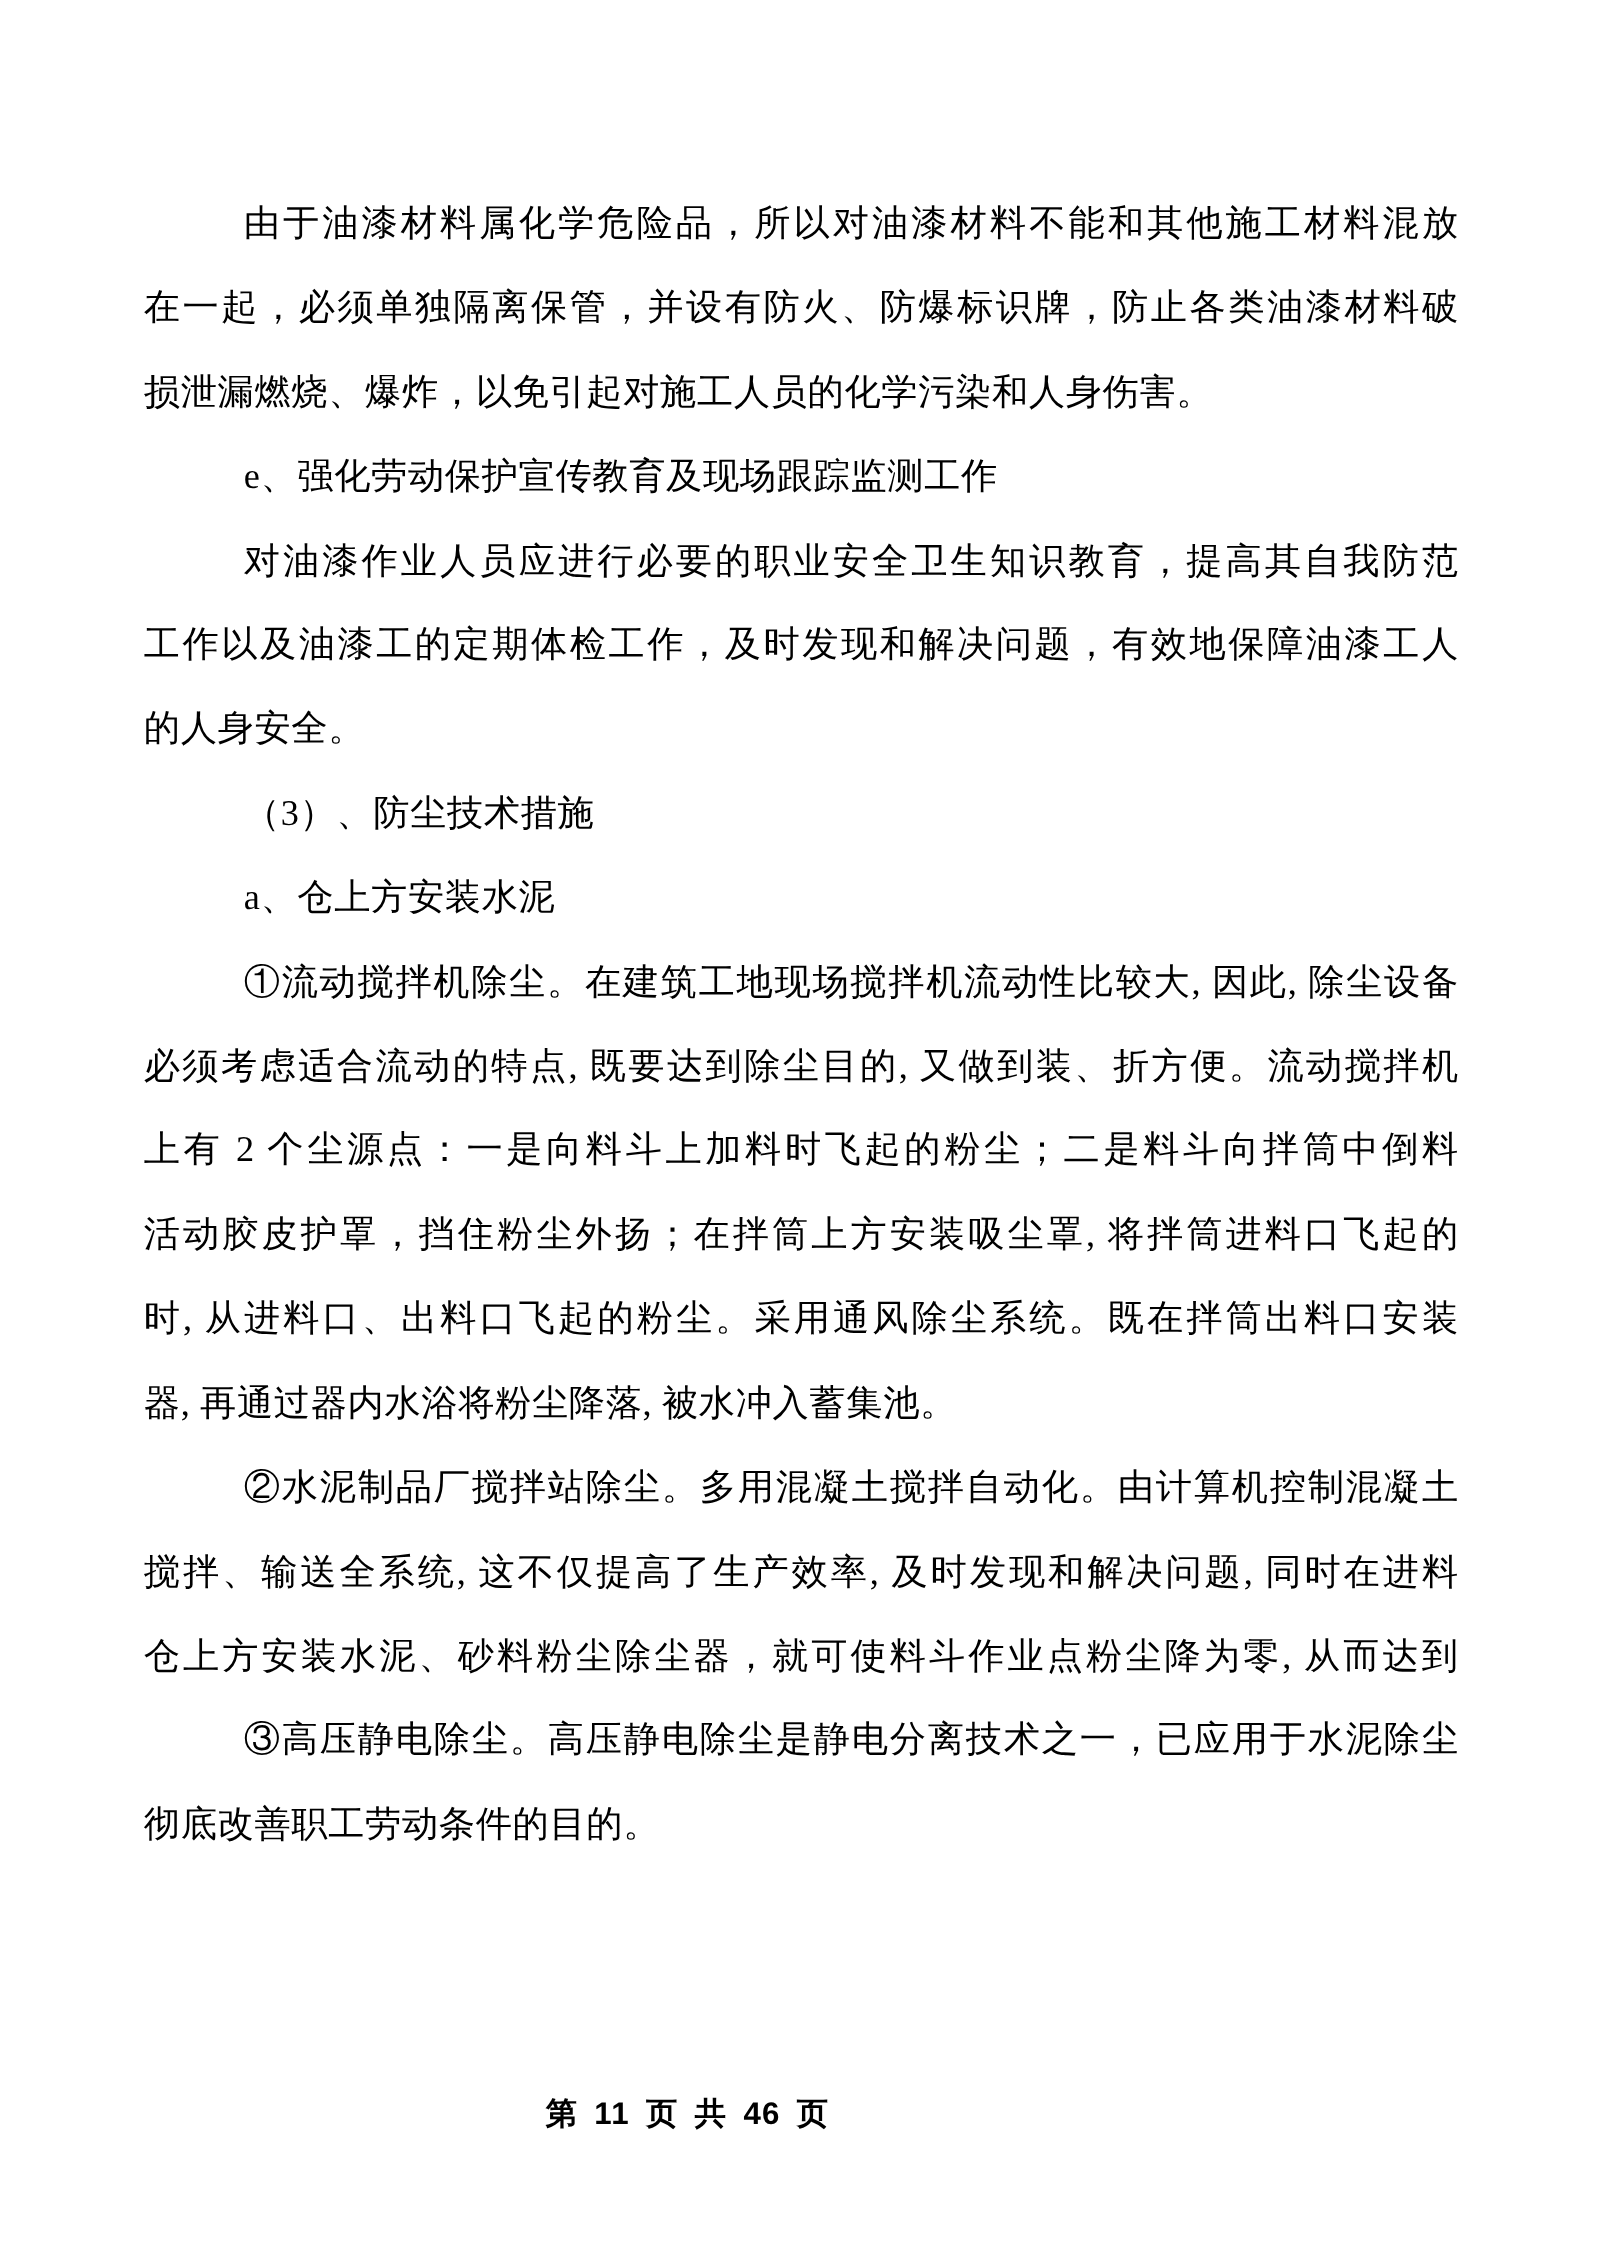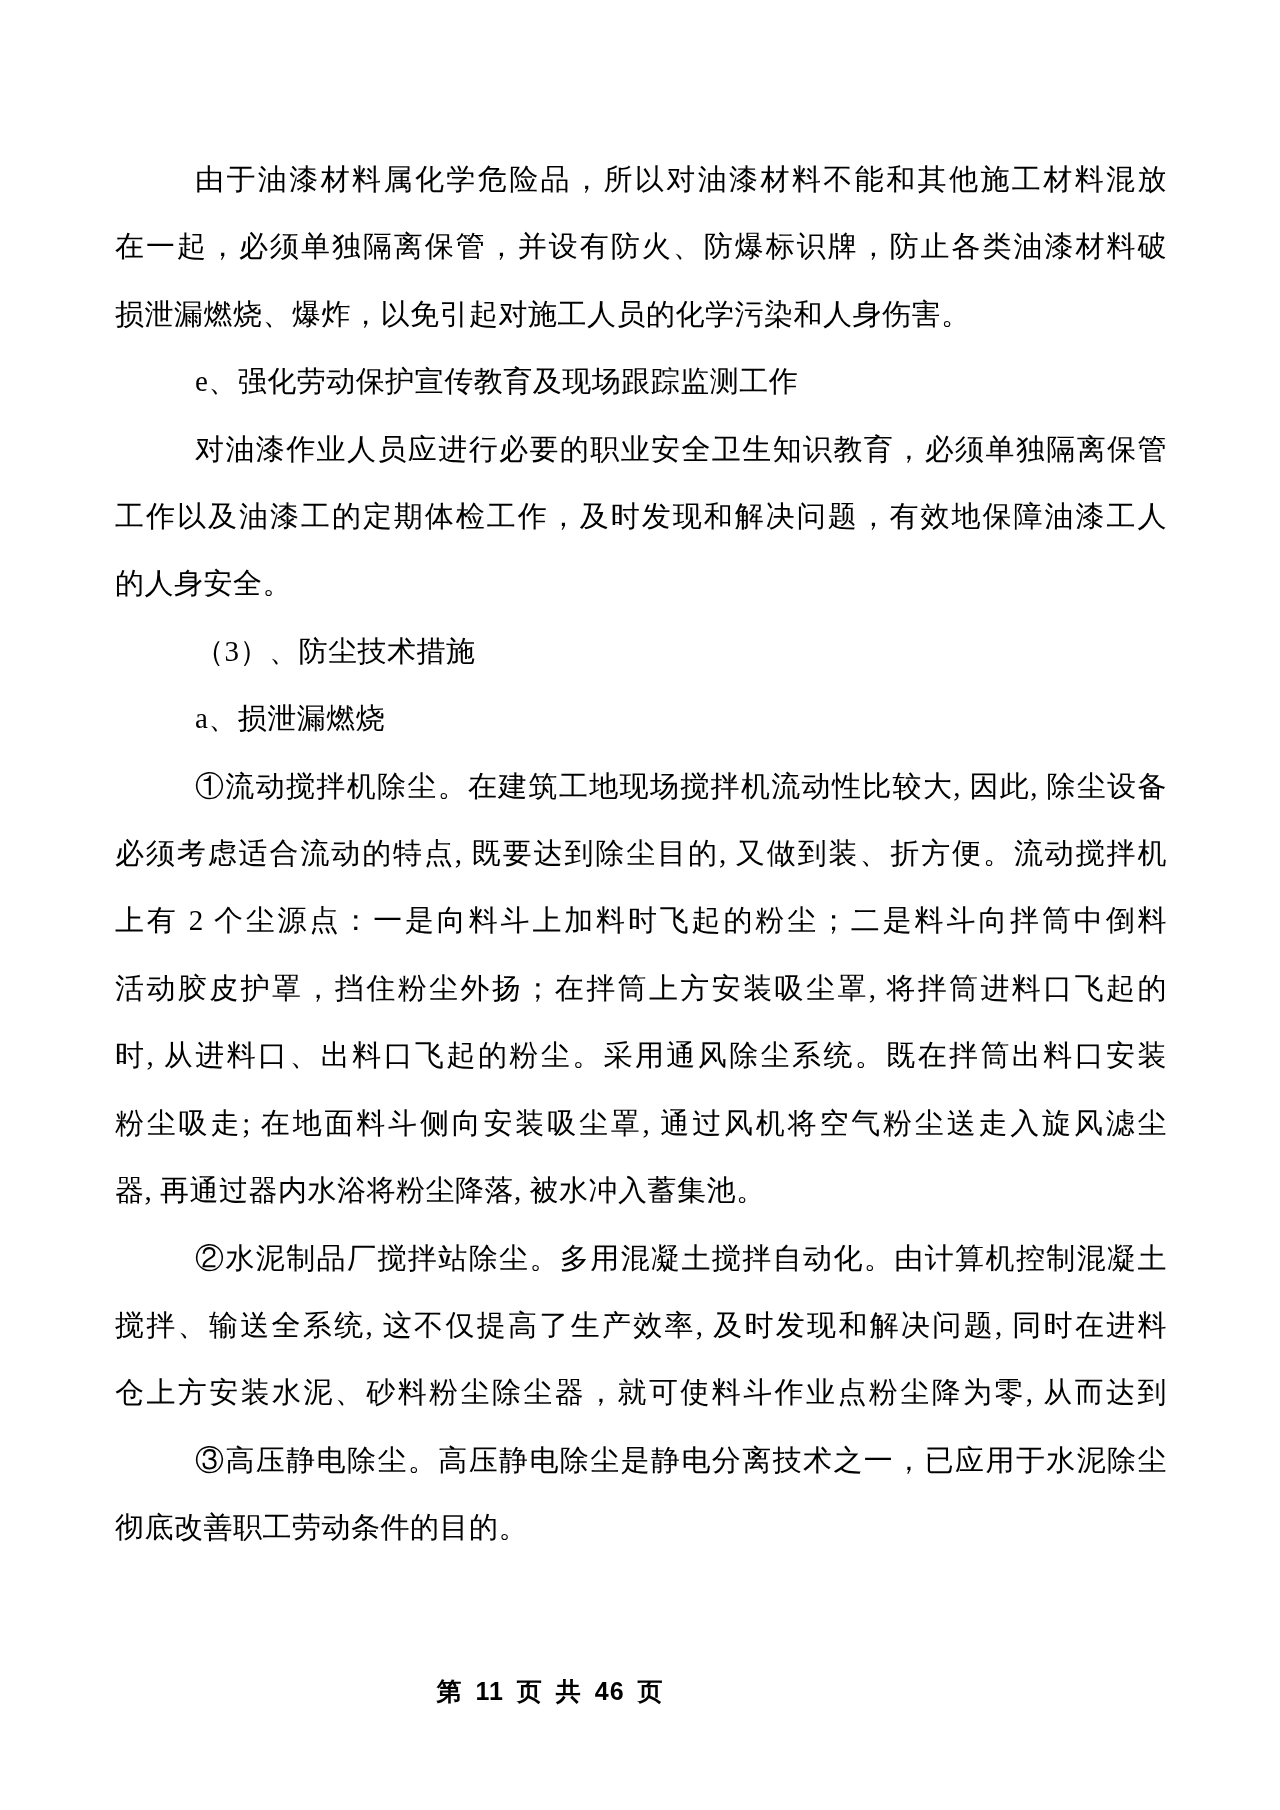--- a/index.html
+++ b/index.html
@@ -57,31 +57,30 @@
 </style>
 </head>
 <body>
 
 <div class="page">
   <div class="body-text">
       <div class="line indent justify">由于油漆材料属化学危险品，所以对油漆材料不能和其他施工材料混放</div>
       <div class="line justify">在一起，必须单独隔离保管，并设有防火、防爆标识牌，防止各类油漆材料破</div>
       <div class="line">损泄漏燃烧、爆炸，以免引起对施工人员的化学污染和人身伤害。</div>
       <div class="line indent">e、强化劳动保护宣传教育及现场跟踪监测工作</div>
-      <div class="line indent justify">对油漆作业人员应进行必要的职业安全卫生知识教育，必须单独隔离保管</div>
+      <div class="line indent justify">对油漆作业人员应进行必要的职业安全卫生知识教育，提高其自我防范</div>
       <div class="line justify">工作以及油漆工的定期体检工作，及时发现和解决问题，有效地保障油漆工人</div>
       <div class="line">的人身安全。</div>
       <div class="line indent">（3）、防尘技术措施</div>
-      <div class="line indent">a、损泄漏燃烧</div>
+      <div class="line indent">a、仓上方安装水泥</div>
       <div class="line indent justify">①流动搅拌机除尘。在建筑工地现场搅拌机流动性比较大, 因此, 除尘设备</div>
       <div class="line justify">必须考虑适合流动的特点, 既要达到除尘目的, 又做到装、折方便。流动搅拌机</div>
       <div class="line justify">上有 2 个尘源点：一是向料斗上加料时飞起的粉尘；二是料斗向拌筒中倒料</div>
       <div class="line justify">活动胶皮护罩，挡住粉尘外扬；在拌筒上方安装吸尘罩, 将拌筒进料口飞起的</div>
       <div class="line justify">时, 从进料口、出料口飞起的粉尘。采用通风除尘系统。既在拌筒出料口安装</div>
-      <div class="line justify">粉尘吸走; 在地面料斗侧向安装吸尘罩, 通过风机将空气粉尘送走入旋风滤尘</div>
       <div class="line">器, 再通过器内水浴将粉尘降落, 被水冲入蓄集池。</div>
       <div class="line indent justify">②水泥制品厂搅拌站除尘。多用混凝土搅拌自动化。由计算机控制混凝土</div>
       <div class="line justify">搅拌、输送全系统, 这不仅提高了生产效率, 及时发现和解决问题, 同时在进料</div>
       <div class="line justify">仓上方安装水泥、砂料粉尘除尘器，就可使料斗作业点粉尘降为零, 从而达到</div>
       <div class="line indent justify">③高压静电除尘。高压静电除尘是静电分离技术之一，已应用于水泥除尘</div>
       <div class="line">彻底改善职工劳动条件的目的。</div>
     </div>
   <div class="footer">
     <span>第 11 页 共 46 页</span>
   </div>

